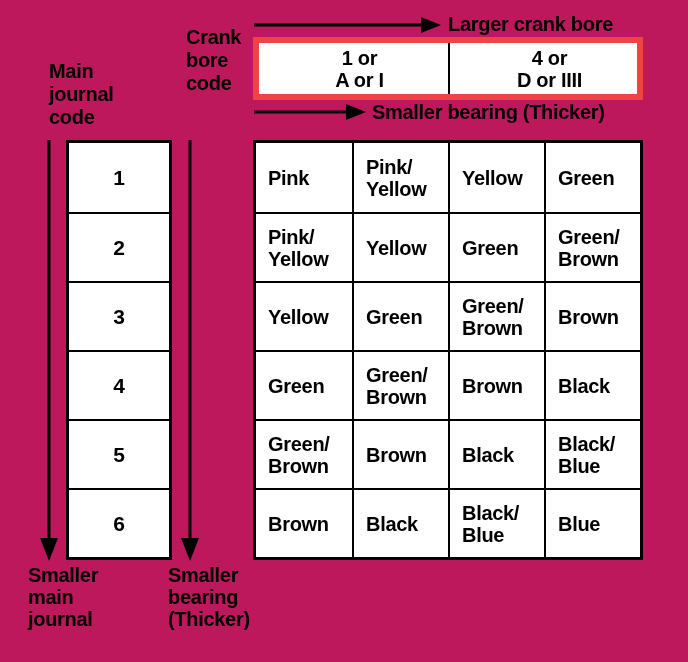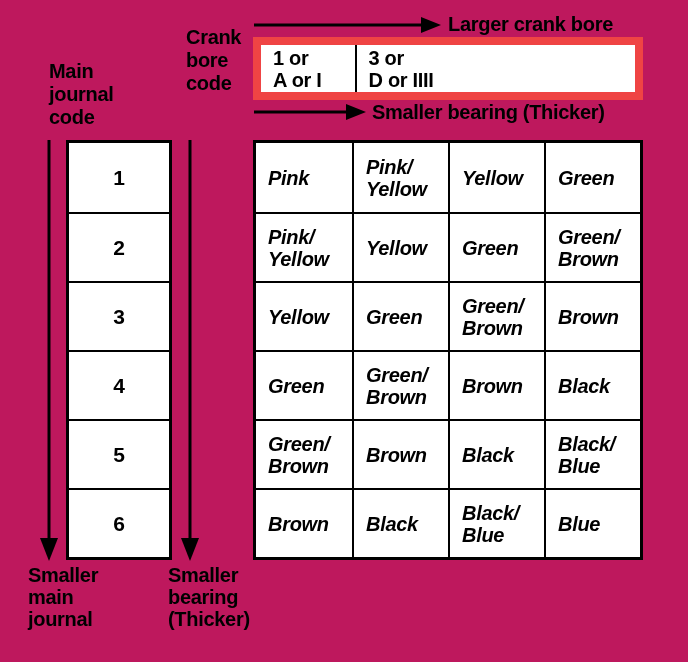--- a/index.html
+++ b/index.html
@@ -15,22 +15,23 @@
   .lbl { position:absolute; white-space:pre-line; font-size:20px; line-height:23px; }
   .lbl-larger { left:448px; top:13px; }
   .lbl-smaller-top { left:372px; top:101px; }
   .lbl-main-journal { left:49px; top:60px; }
   .lbl-crank-bore { left:178px; top:26px;margin-left:8px; }
   .lbl-smaller-main { left:28px; top:564px; line-height:22px; }
   .lbl-smaller-bearing { left:168px; top:564px; line-height:22px; }
 
   .header-table {
     position:absolute; left:253px; top:37px; width:390px; height:63px;
-    border:8px solid #ef4444; display:grid; grid-template-columns:repeat(4,1fr);
+    border:6px solid #ef4444; display:grid; grid-template-columns:repeat(2,1fr);
     background:#fff;
+    text-align:center;
   }
   .header-table .cell {
     display:flex; flex-direction:column; justify-content:center;
     padding-left:12px; font-size:20px; line-height:22px; white-space:pre-line;
     border-left:2px solid #000;
   }
   .header-table .cell:first-child { border-left:none; }
 
   .journal-col {
     position:absolute; left:66px; top:140px; width:106px; height:420px;
@@ -41,21 +42,20 @@
     display:flex; align-items:center; justify-content:center;
     font-size:21px; border-top:2px solid #000;
   }
   .journal-col .cell:first-child { border-top:none; }
 
   .color-grid {
     position:absolute; left:253px; top:140px; width:390px; height:420px;
     border:3px solid #000; display:grid;
     grid-template-columns:repeat(4,1fr); grid-template-rows:repeat(6,1fr);
     background:#fff;
-    font-style:italic;
   }
   .color-grid .cell {
     display:flex; align-items:center;
     padding-left:12px; font-size:20px; line-height:22px; white-space:pre-line;
     border-left:2px solid #000; border-top:2px solid #000;
   }
   .color-grid .cell:nth-child(4n+1) { border-left:none; }
   .color-grid .cell:nth-child(-n+4) { border-top:none; }
 </style>
 </head>
@@ -93,21 +93,21 @@
   <div class="lbl lbl-smaller-main">Smaller
 main
 journal</div>
   <div class="lbl lbl-smaller-bearing">Smaller
 bearing
 (Thicker)</div>
 
   <div class="header-table">
     <div class="cell">1 or
 A or I</div>
-    <div class="cell">3 or
+    <div class="cell">4 or
 D or IIII</div>
   </div>
 
   <div class="journal-col">
     <div class="cell">1</div>
     <div class="cell">2</div>
     <div class="cell">3</div>
     <div class="cell">4</div>
     <div class="cell">5</div>
     <div class="cell">6</div>

